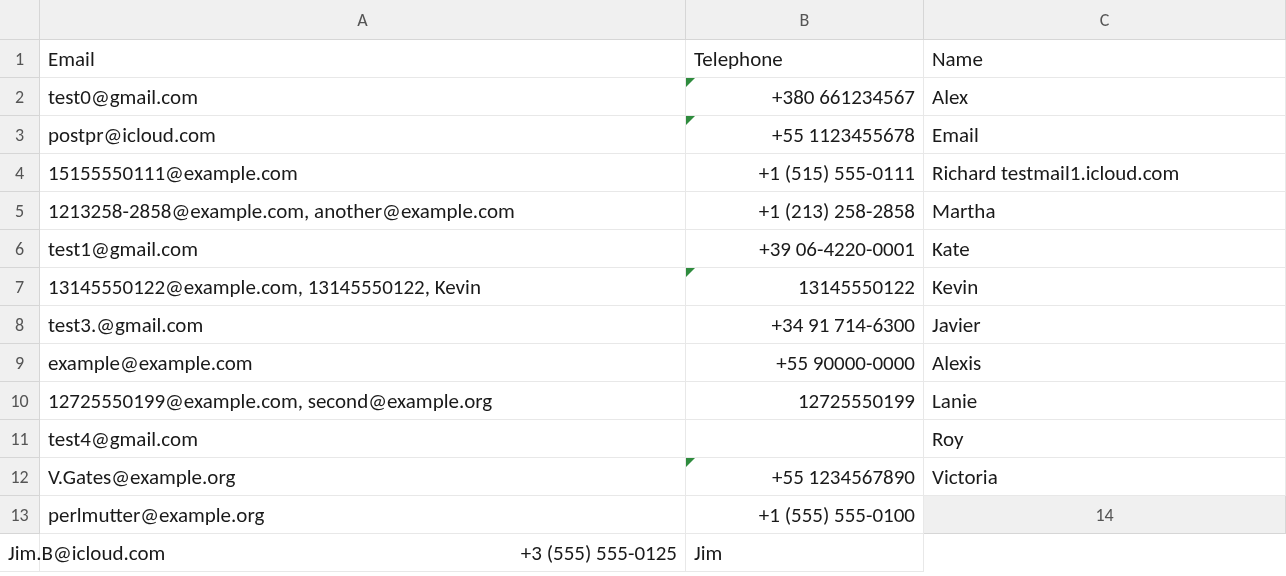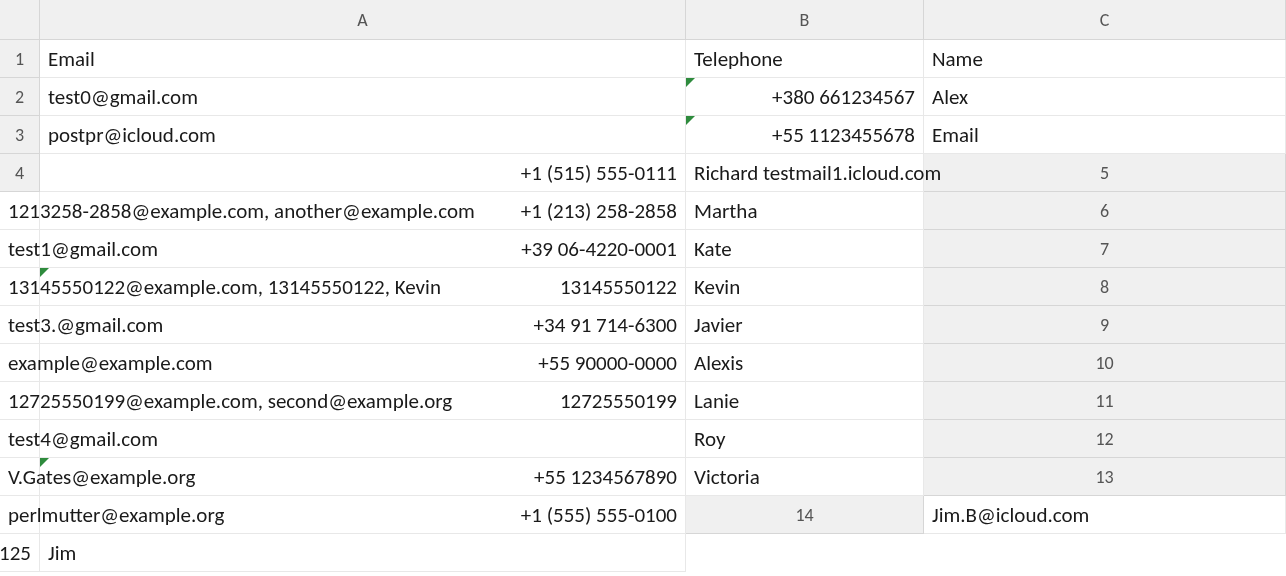--- a/index.html
+++ b/index.html
@@ -100,20 +100,23 @@
       <span>postpr@icloud.com</span>
     </div>
     <div class="cell right">
       <div class="err-marker"></div>
       <span>+55 1123455678</span>
     </div>
     <div class="cell">
       <span>Email</span>
     </div>
     <div class="rowhdr">4</div>
+    <div class="cell">
+      <span>15155550111@example.com</span>
+    </div>
     <div class="cell right">
       <span>+1 (515) 555-0111</span>
     </div>
     <div class="cell">
       <span>Richard testmail1.icloud.com</span>
     </div>
     <div class="rowhdr">5</div>
     <div class="cell">
       <span>1213258-2858@example.com, another@example.com</span>
     </div>

